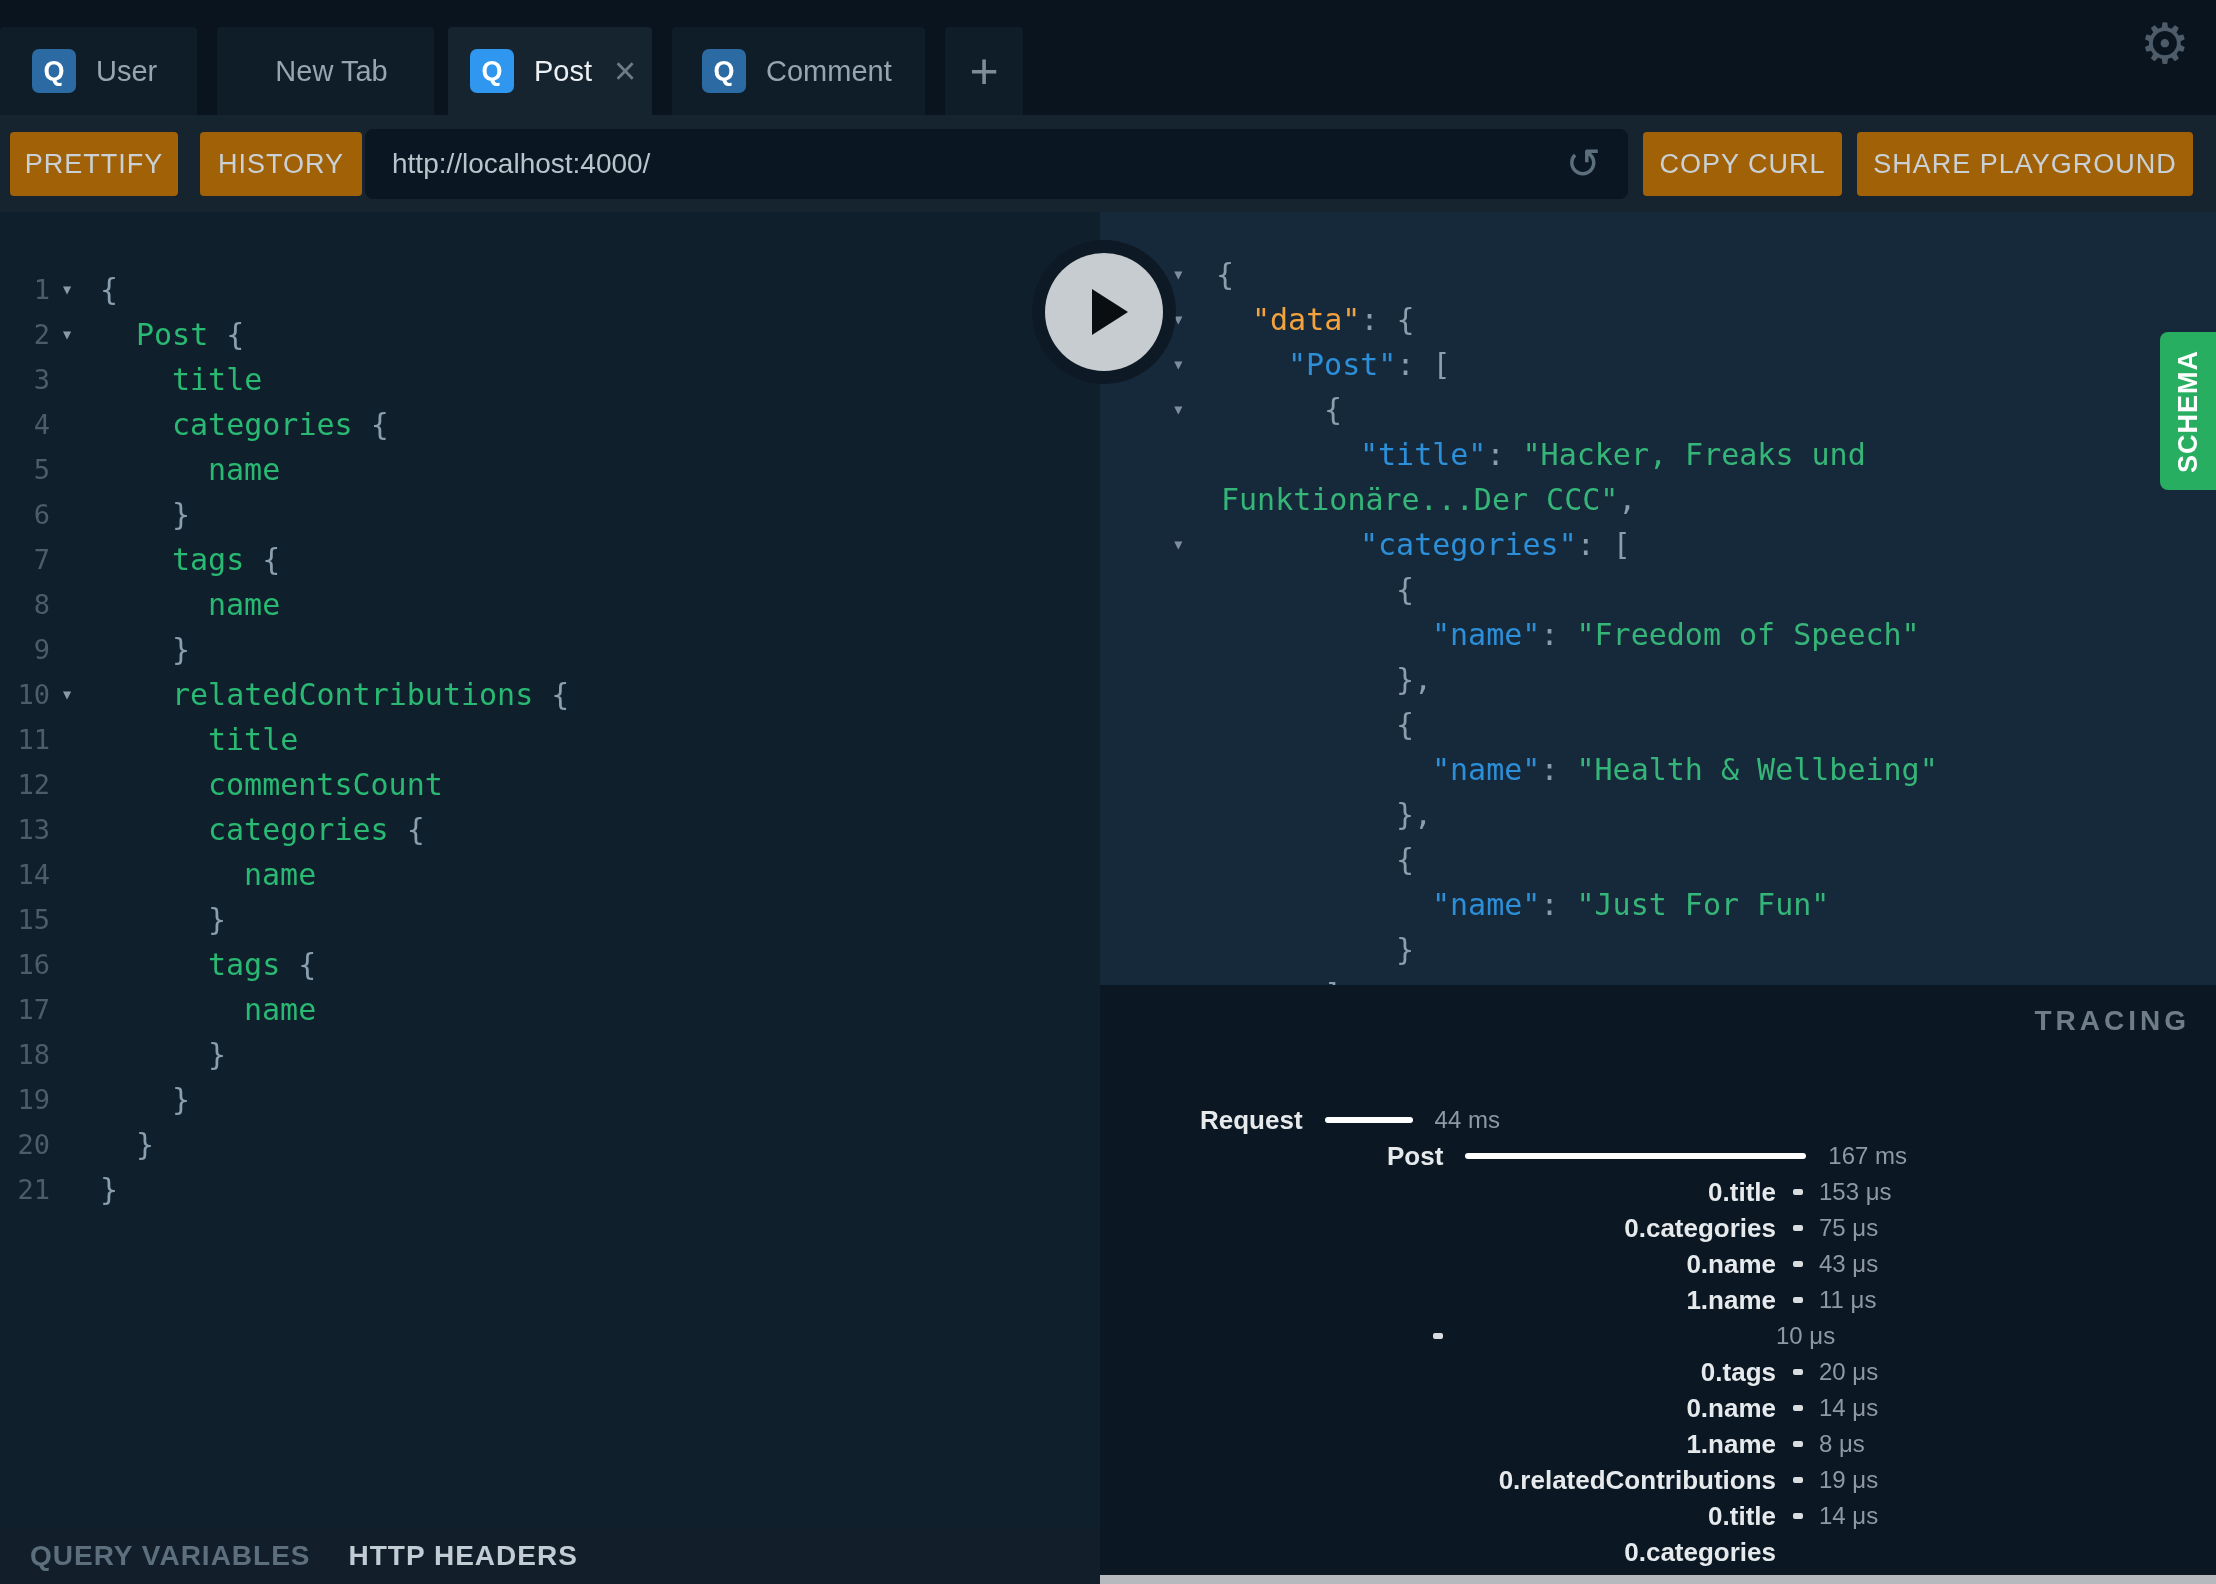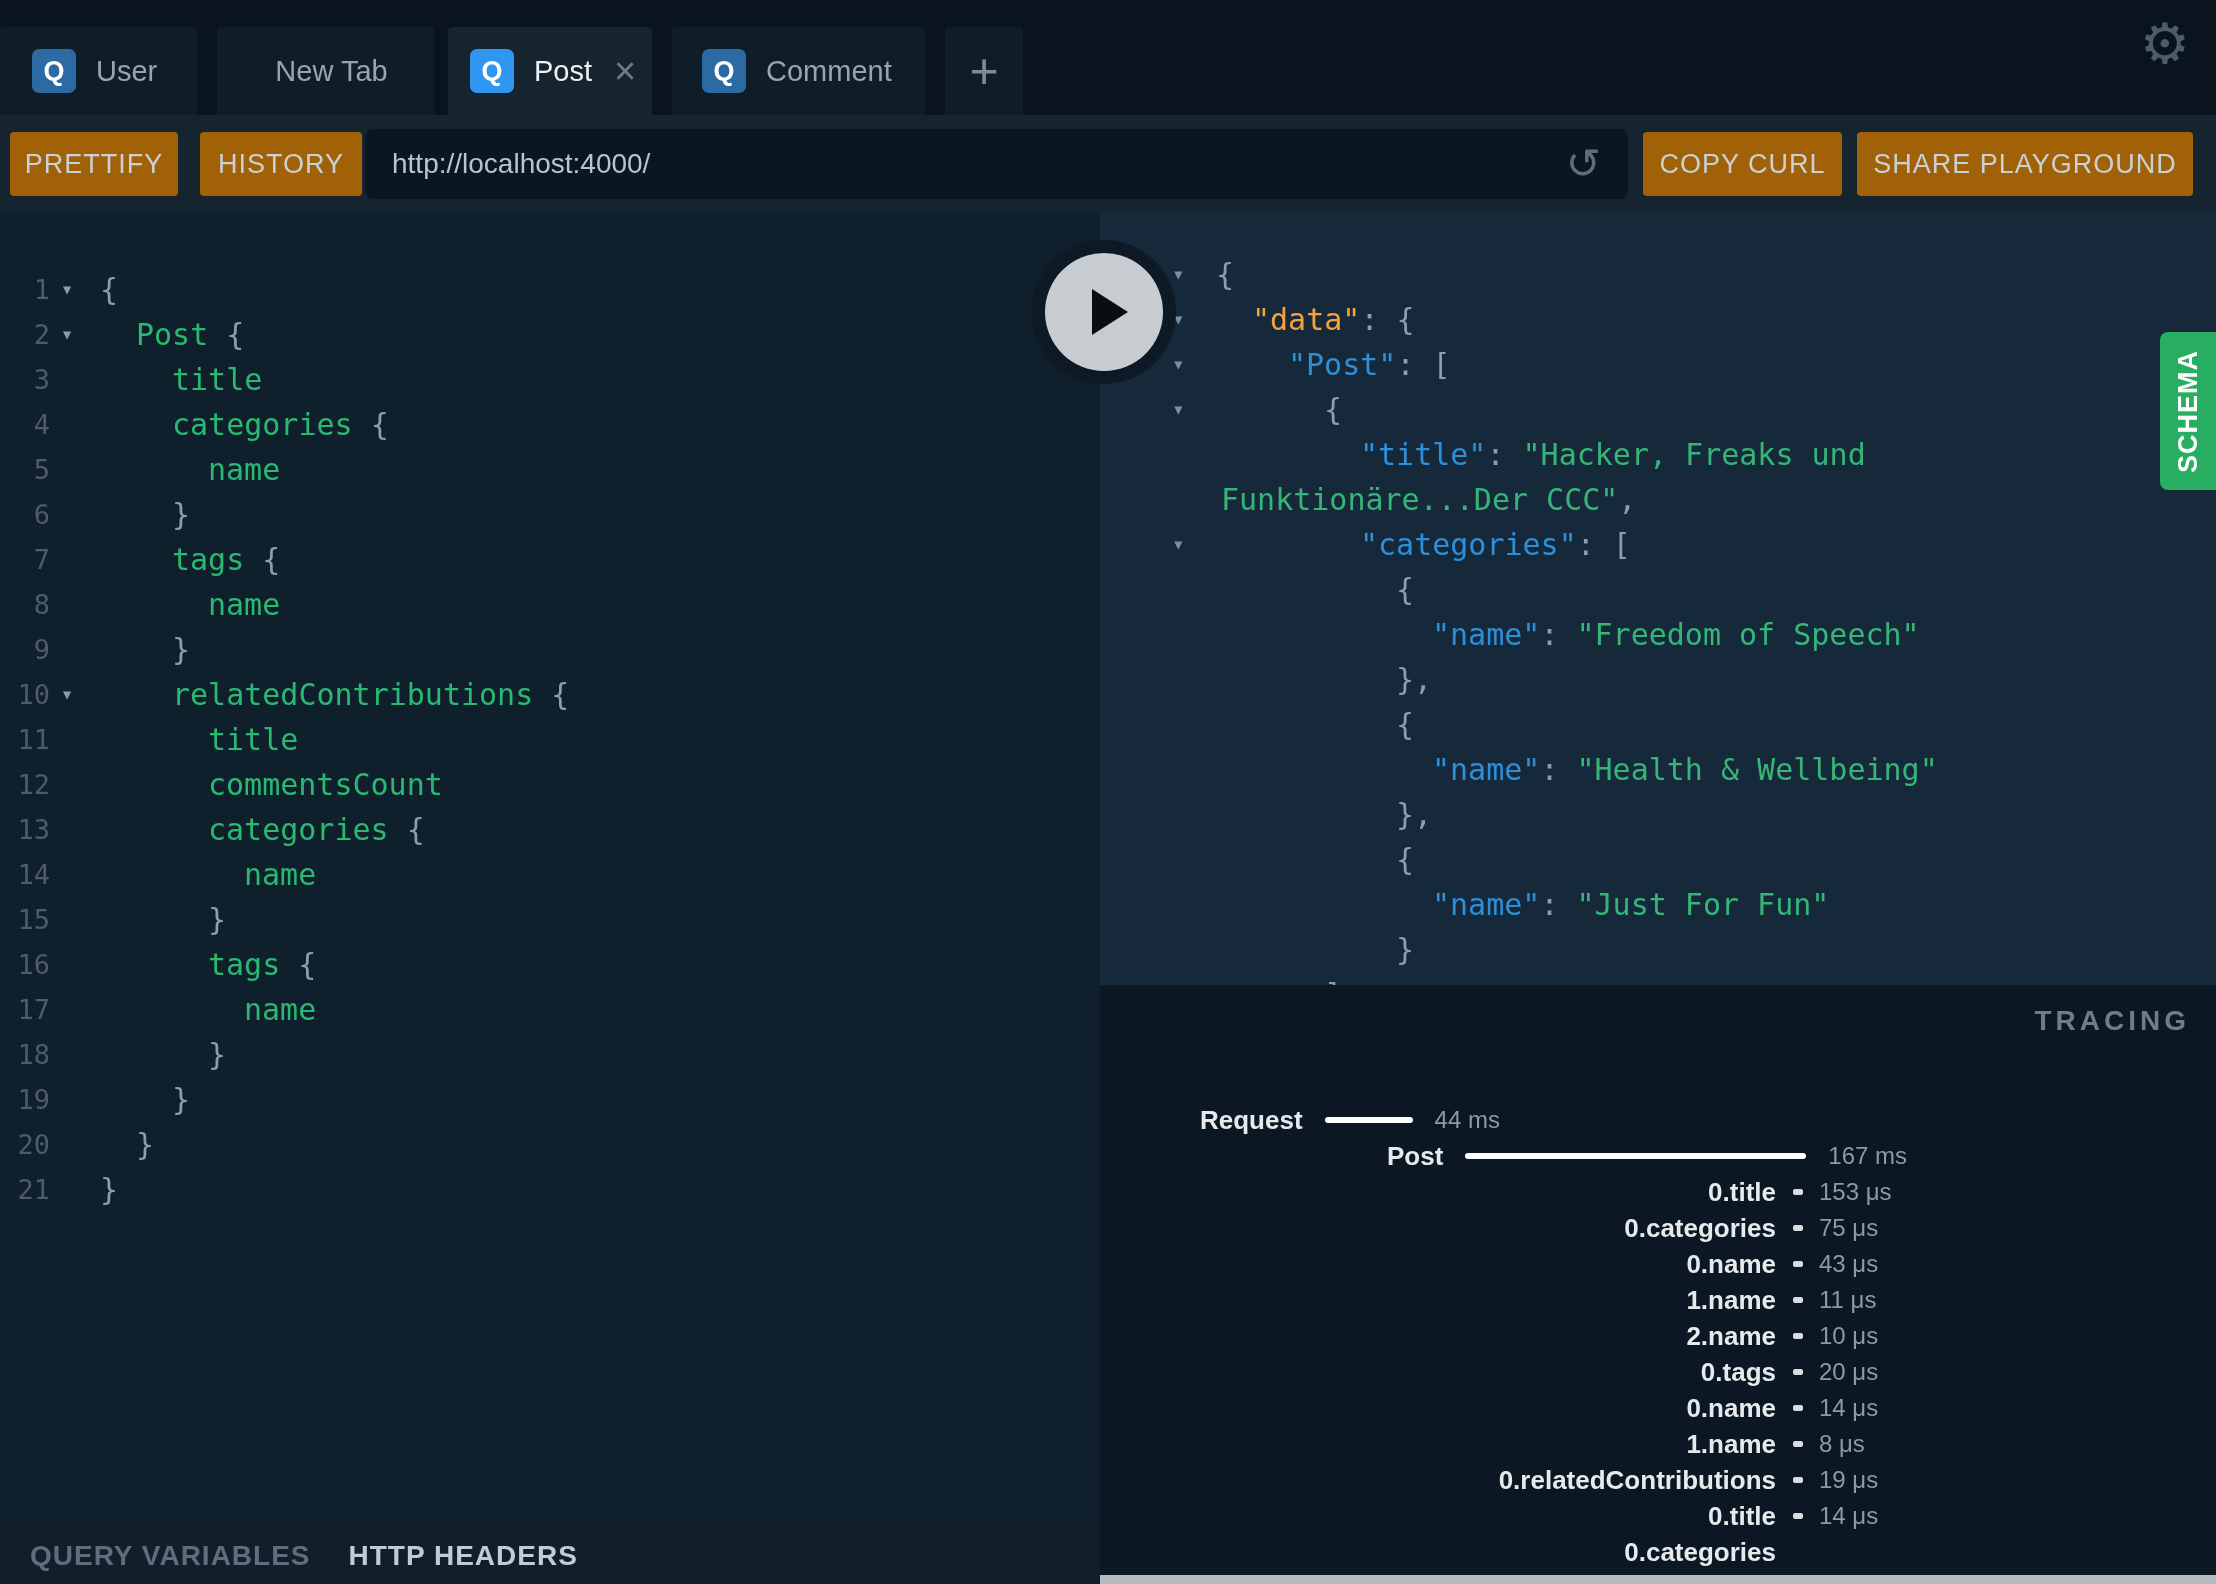--- a/index.html
+++ b/index.html
@@ -355,21 +355,20 @@
         <span class="tlabel">0.name</span>
         <span class="minibar"></span>
         <span class="tval">43 μs</span>
       </div>
       <div class="trow field">
         <span class="tlabel">1.name</span>
         <span class="minibar"></span>
         <span class="tval">11 μs</span>
       </div>
       <div class="trow field">
-        <span class="tlabel">2.name</span>
         <span class="minibar"></span>
         <span class="tval">10 μs</span>
       </div>
       <div class="trow field">
         <span class="tlabel">0.tags</span>
         <span class="minibar"></span>
         <span class="tval">20 μs</span>
       </div>
       <div class="trow field">
         <span class="tlabel">0.name</span>

